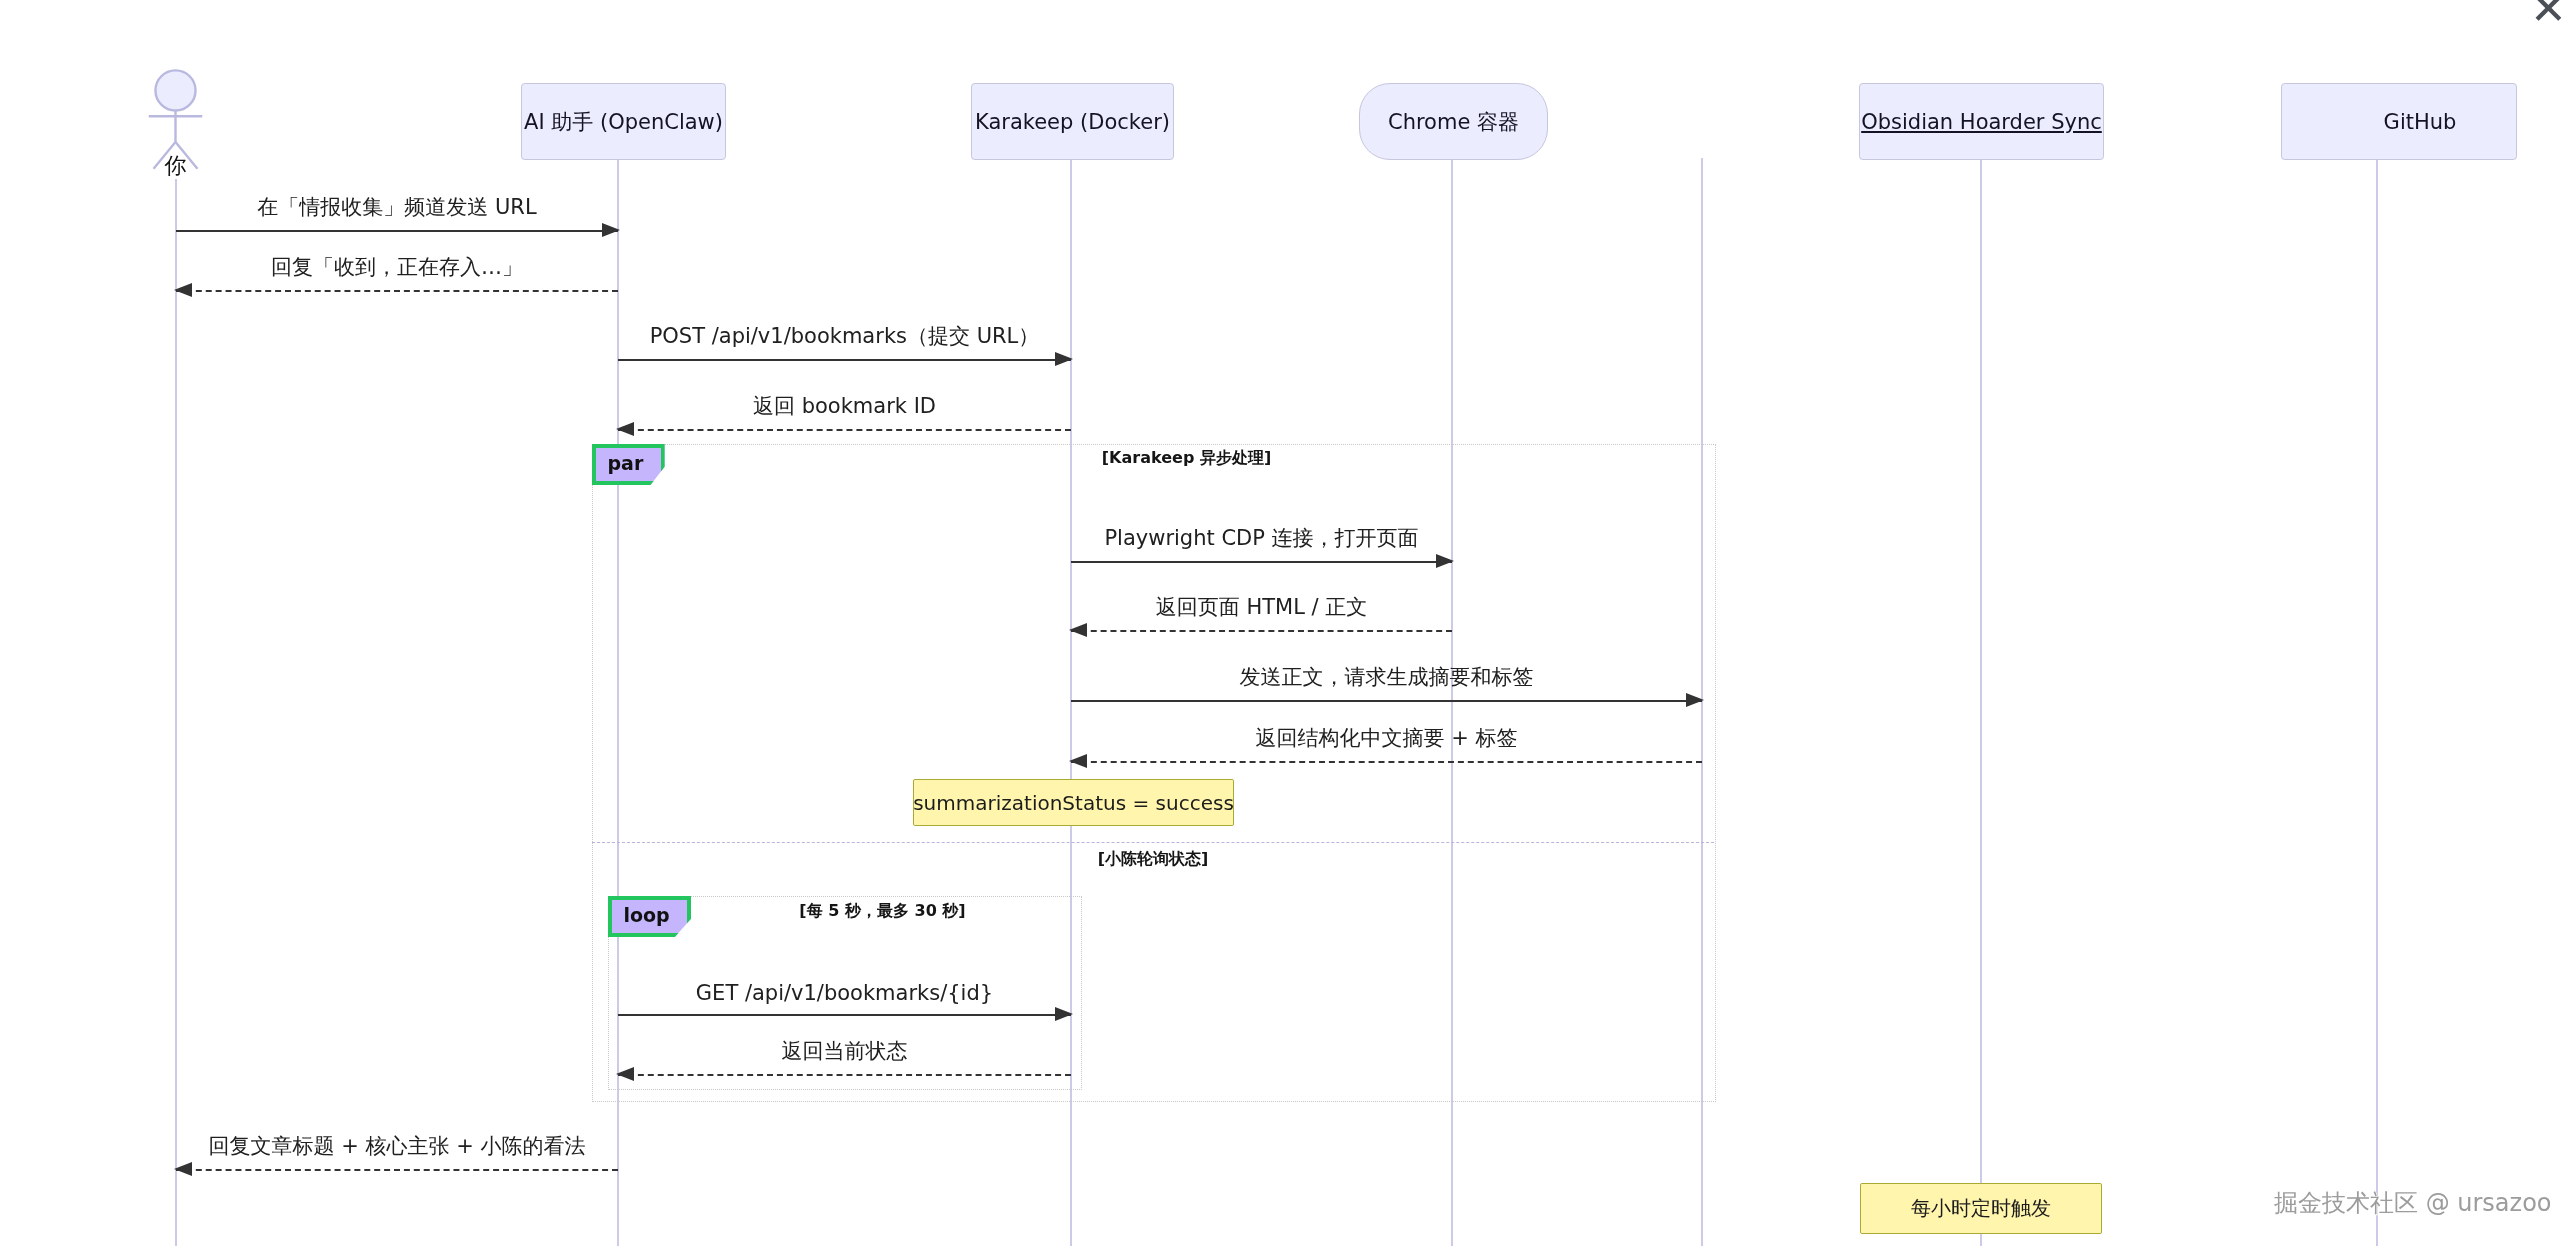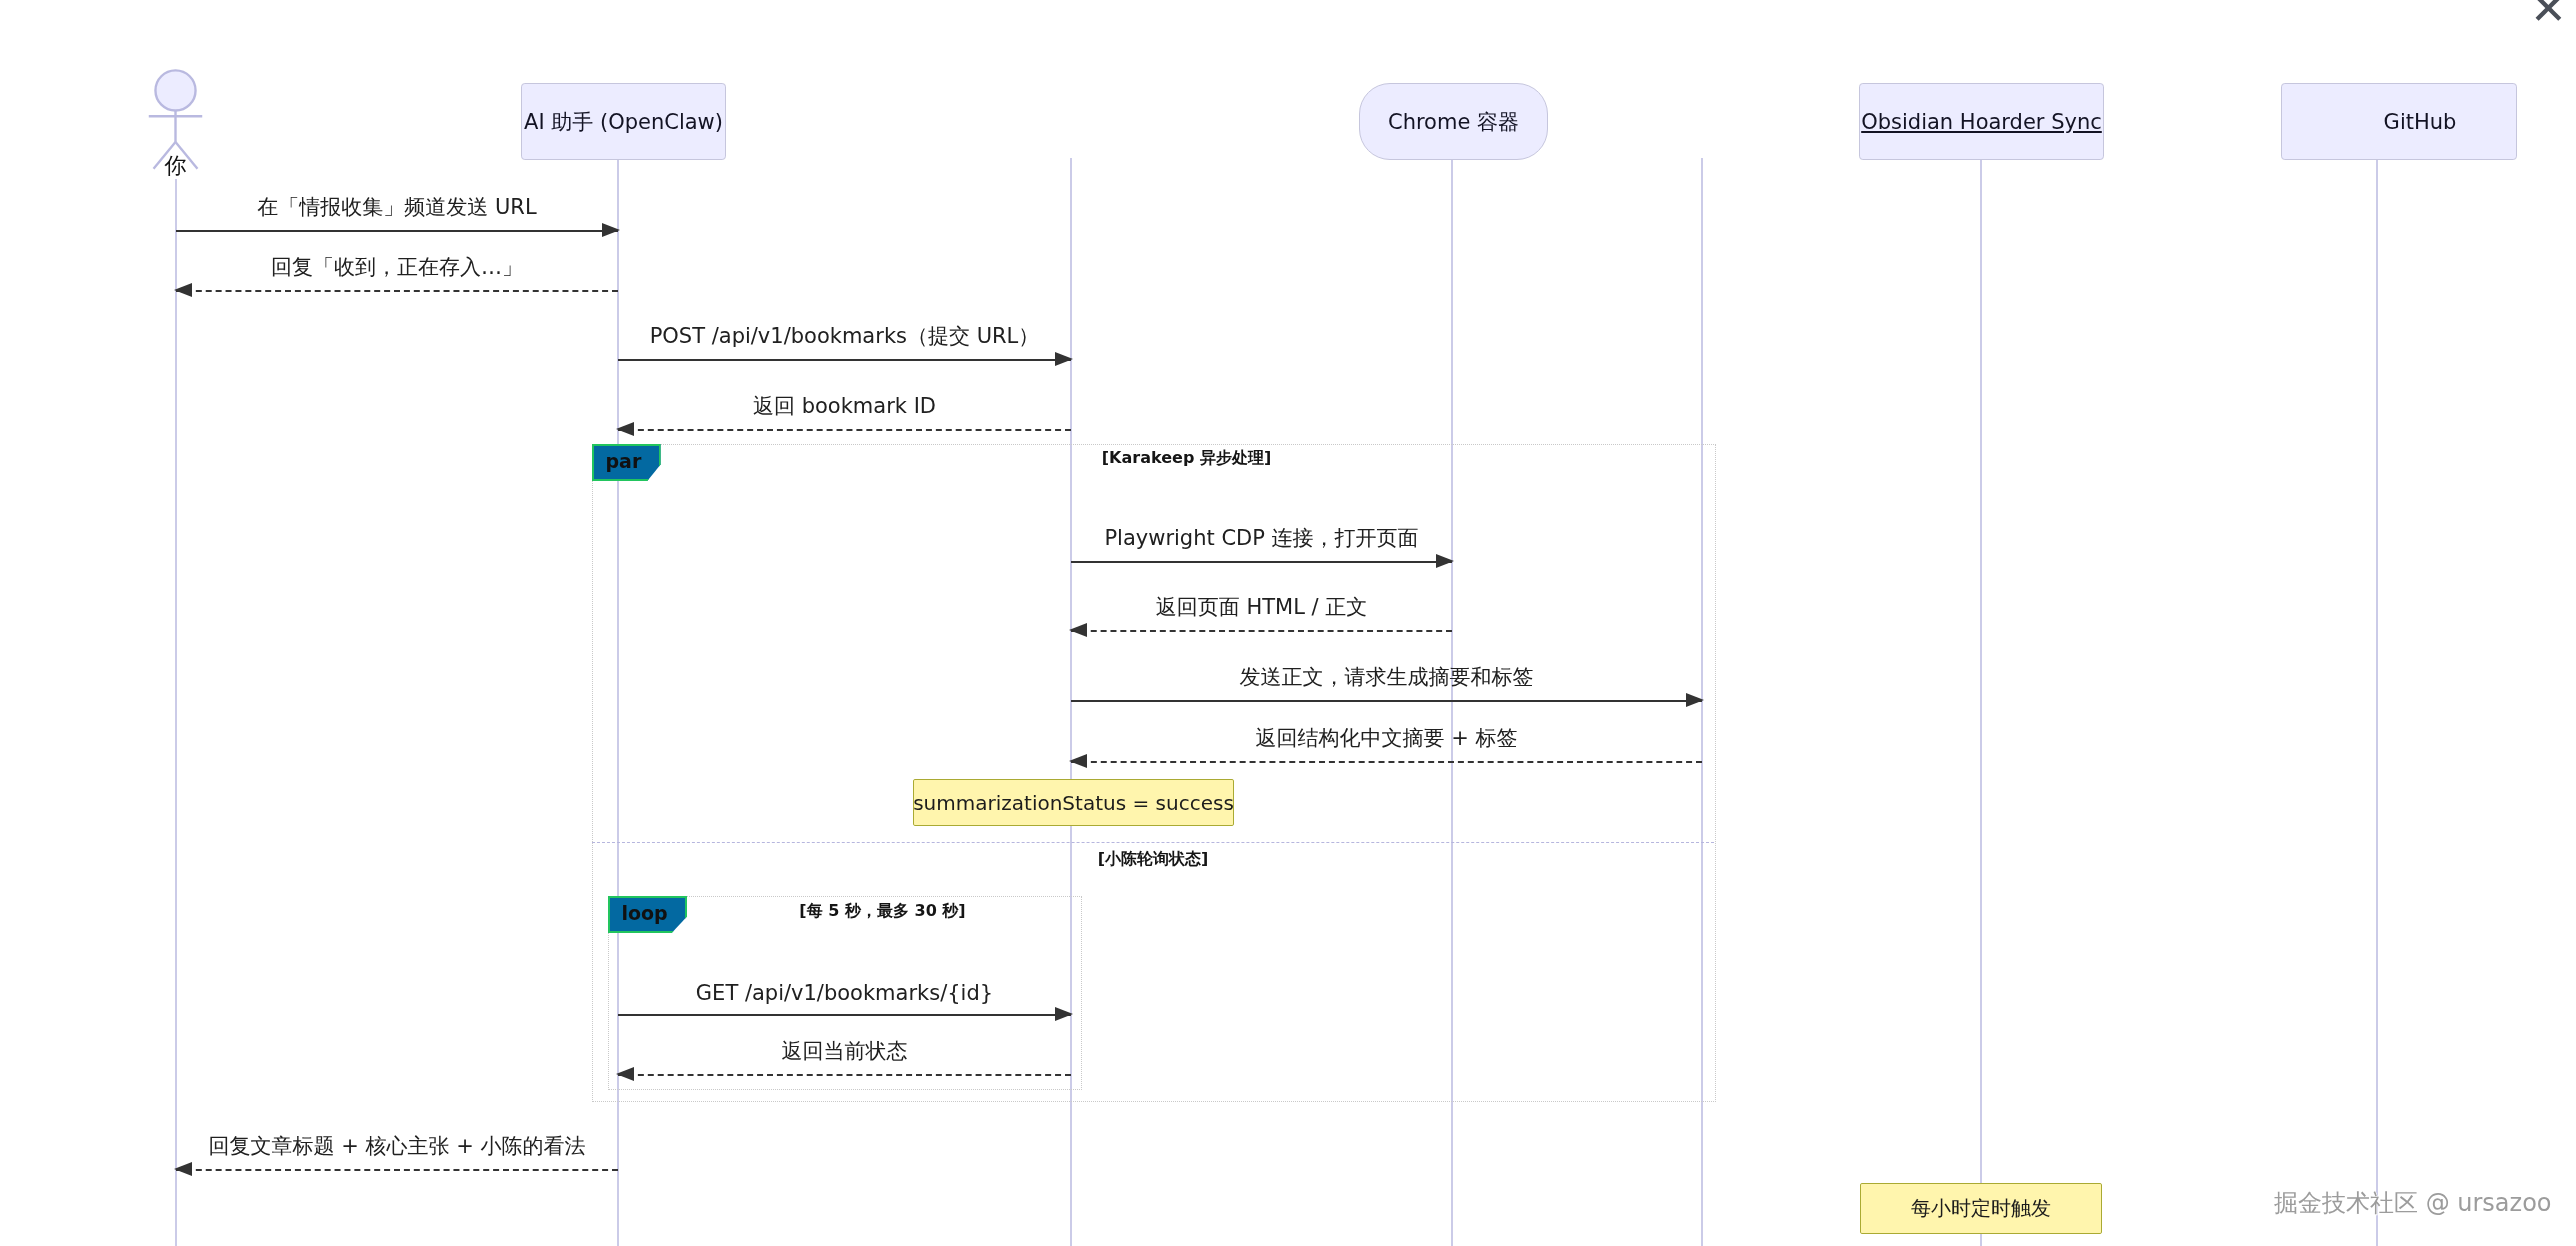--- a/index.html
+++ b/index.html
@@ -23,21 +23,21 @@
             font-size:21px;color:#202020;white-space:nowrap;}
   .msg .ln{position:absolute;left:0;right:0;top:-1px;border-top:2.4px solid #333;}
   .msg.dashed .ln{border-top:2.1px dashed #333;}
   .arr{position:absolute;top:-7.7px;width:0;height:0;border-top:7.7px solid transparent;
        border-bottom:7.7px solid transparent;}
   .arr.r{right:-1.9px;border-left:18px solid #333;}
   .arr.l{left:-1.9px;border-right:18px solid #333;}
 
   
   .block{position:absolute;border:1.9px dotted #c9c9c9;z-index:2;}
-  .blklabel{position:absolute;background:#0369a1;border:2px solid #22c55e;
+  .blklabel{position:absolute;background:#c4b5fd;border:4px solid #22c55e;
             font-weight:600;font-size:19px;color:#111;
             padding:3.8px 17.3px 7.7px 11.5px;z-index:4;
             clip-path:polygon(0 0,100% 0,100% 55%,80% 100%,0 100%);}
   .blktitle{position:absolute;text-align:center;font-size:16px;font-weight:600;
             color:#151515;z-index:4;box-sizing:border-box;white-space:nowrap;}
   .divider{position:absolute;border-top:1.9px dashed #b6b6de;z-index:2;}
 
   
   .note{position:absolute;background:#fff5ad;border:1.4px solid #aaaa33;border-radius:1.9px;
         display:flex;align-items:center;justify-content:center;font-size:20px;
@@ -72,20 +72,23 @@
     <circle cx="33" cy="22" r="21" fill="#ECECFF" stroke="#b9b9e0" stroke-width="2.5"></circle>
     <line x1="33" y1="43" x2="33" y2="76" stroke="#b9b9e0" stroke-width="2.5"></line>
     <line x1="5" y1="49" x2="61" y2="49" stroke="#b9b9e0" stroke-width="2.5"></line>
     <line x1="33" y1="76" x2="10" y2="104" stroke="#b9b9e0" stroke-width="2.5"></line>
     <line x1="33" y1="76" x2="56" y2="104" stroke="#b9b9e0" stroke-width="2.5"></line>
   </svg>
   <div class="actor-label" style="left:137px;top:151px;width:77px;">你</div>
 
   <div class="pbox" style="left:521px;width:203px;">
     <span>AI 助手 (OpenClaw)</span>
+  </div>
+  <div class="pbox" style="left:971px;width:201px;">
+    <span>Karakeep (Docker)</span>
   </div>
   <div class="pbox" style="left:1359px;width:187px;border-radius:31px;">
     <span>Chrome 容器</span>
   </div>
   <div class="pbox" style="left:1859px;width:243px;text-decoration:underline;">
     <span>Obsidian Hoarder Sync</span>
   </div>
   <div class="pbox" style="left:2281px;width:192px;padding-left:42px;">
     <span>GitHub</span>
   </div>

